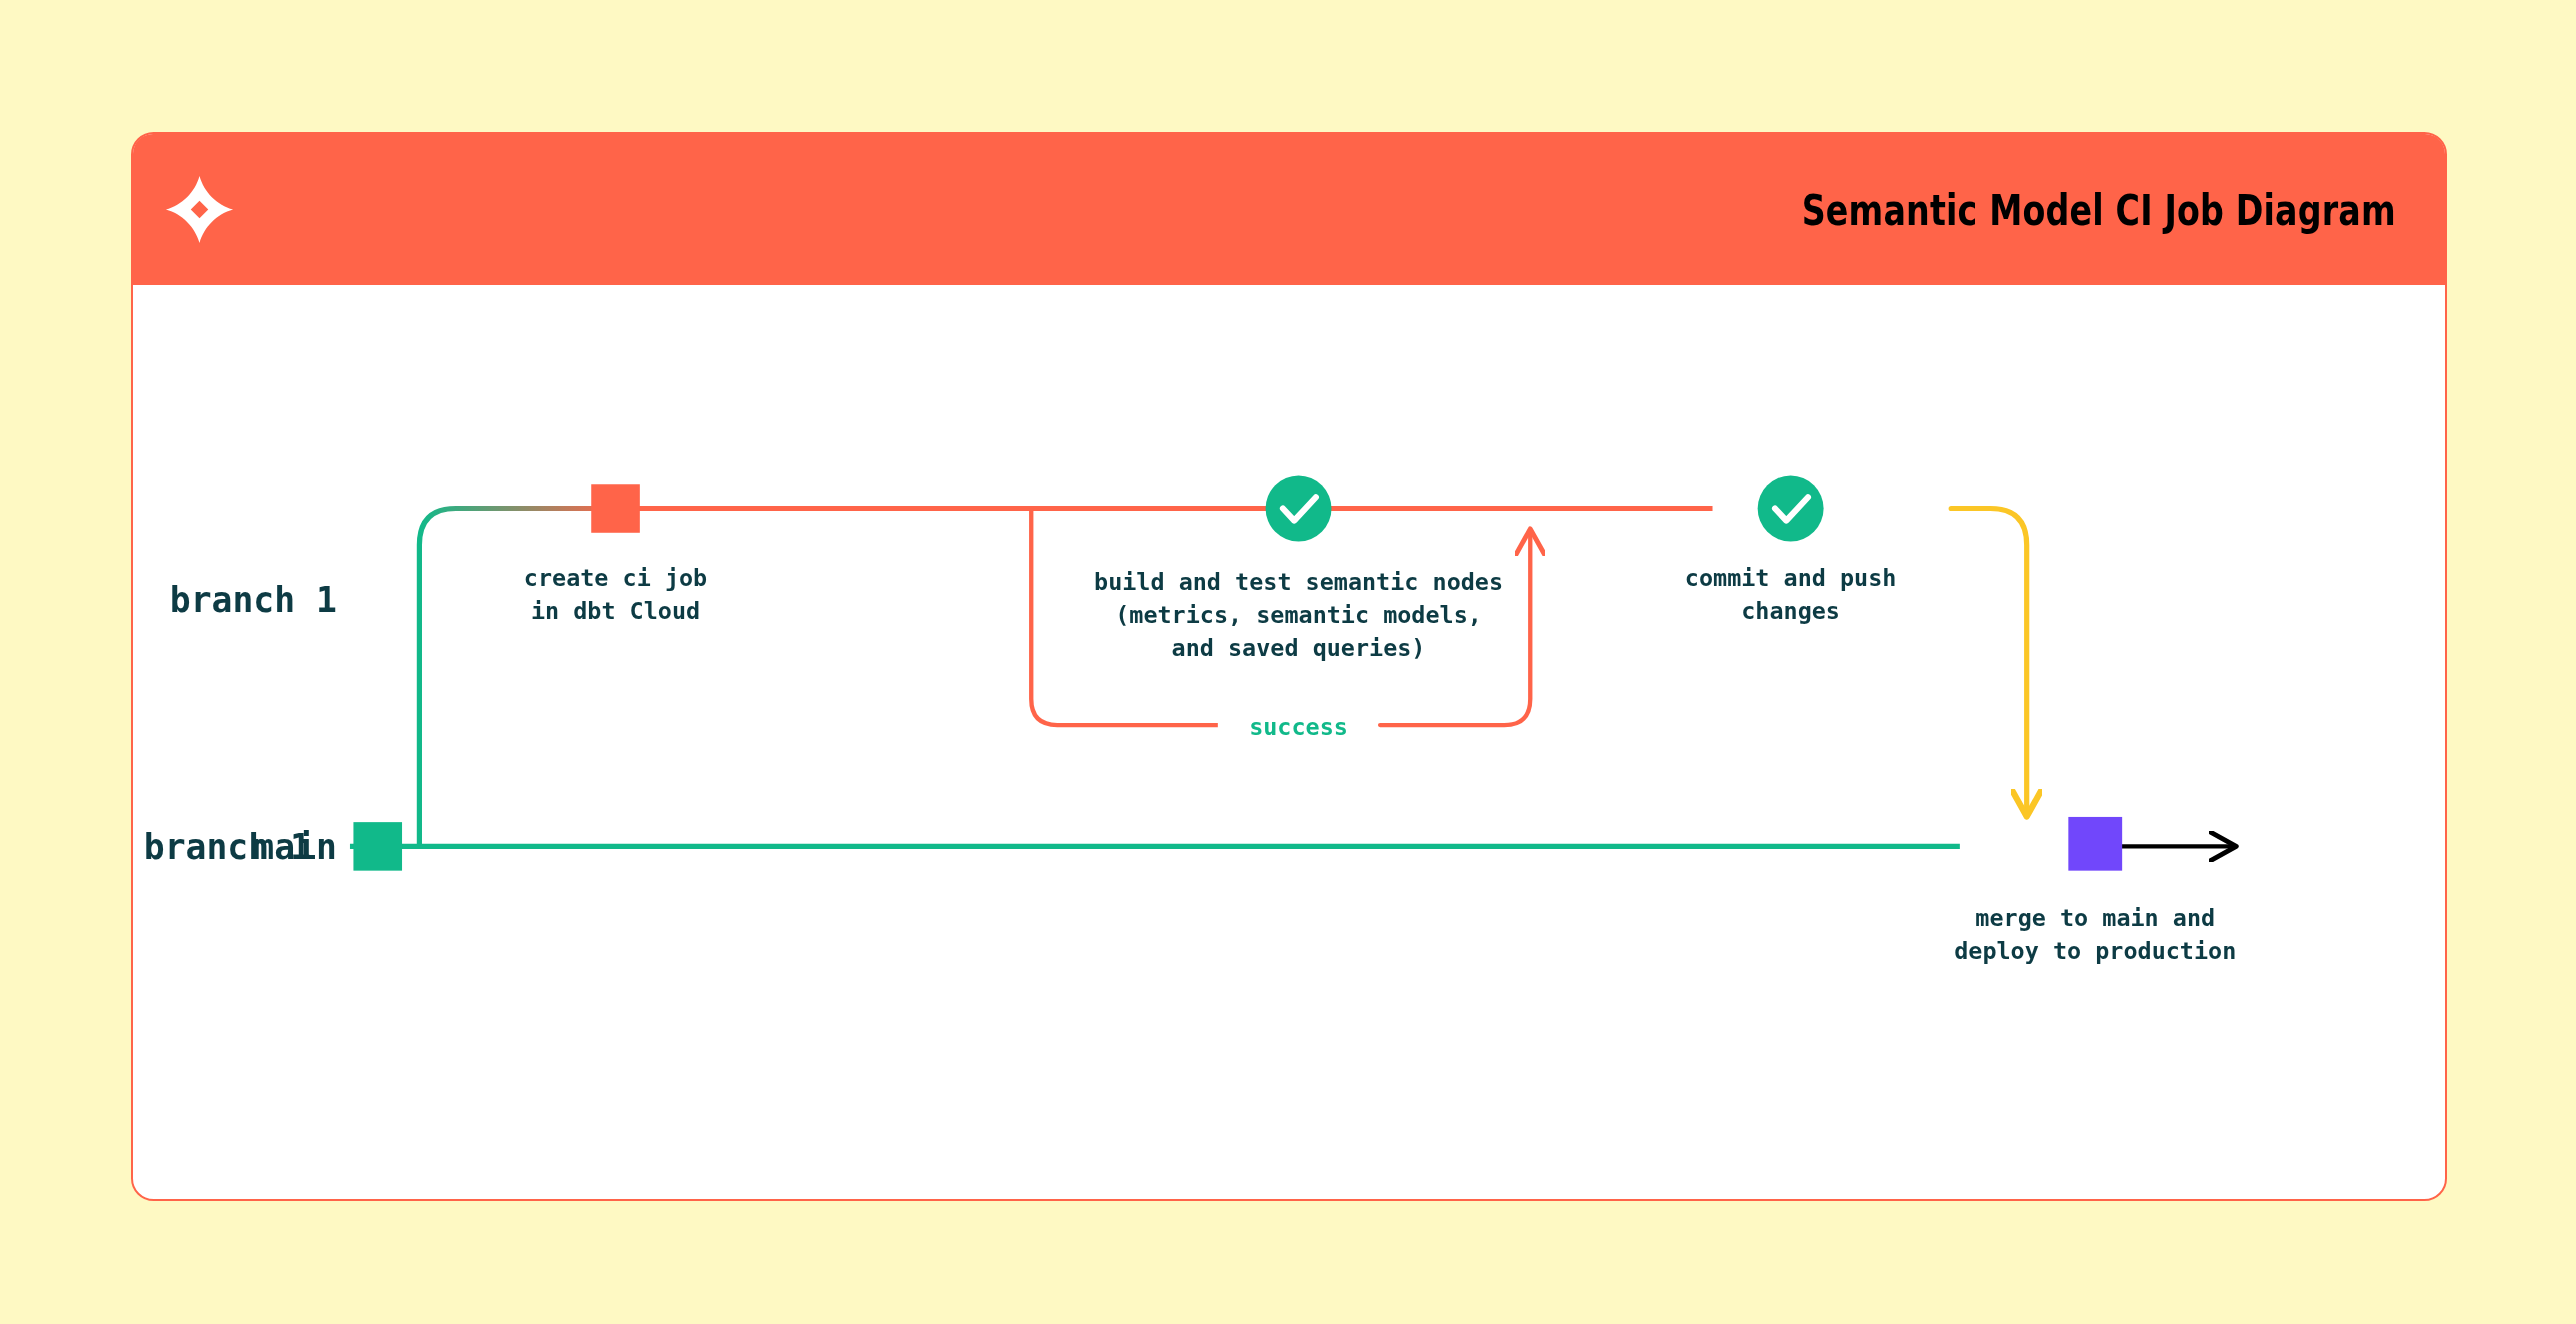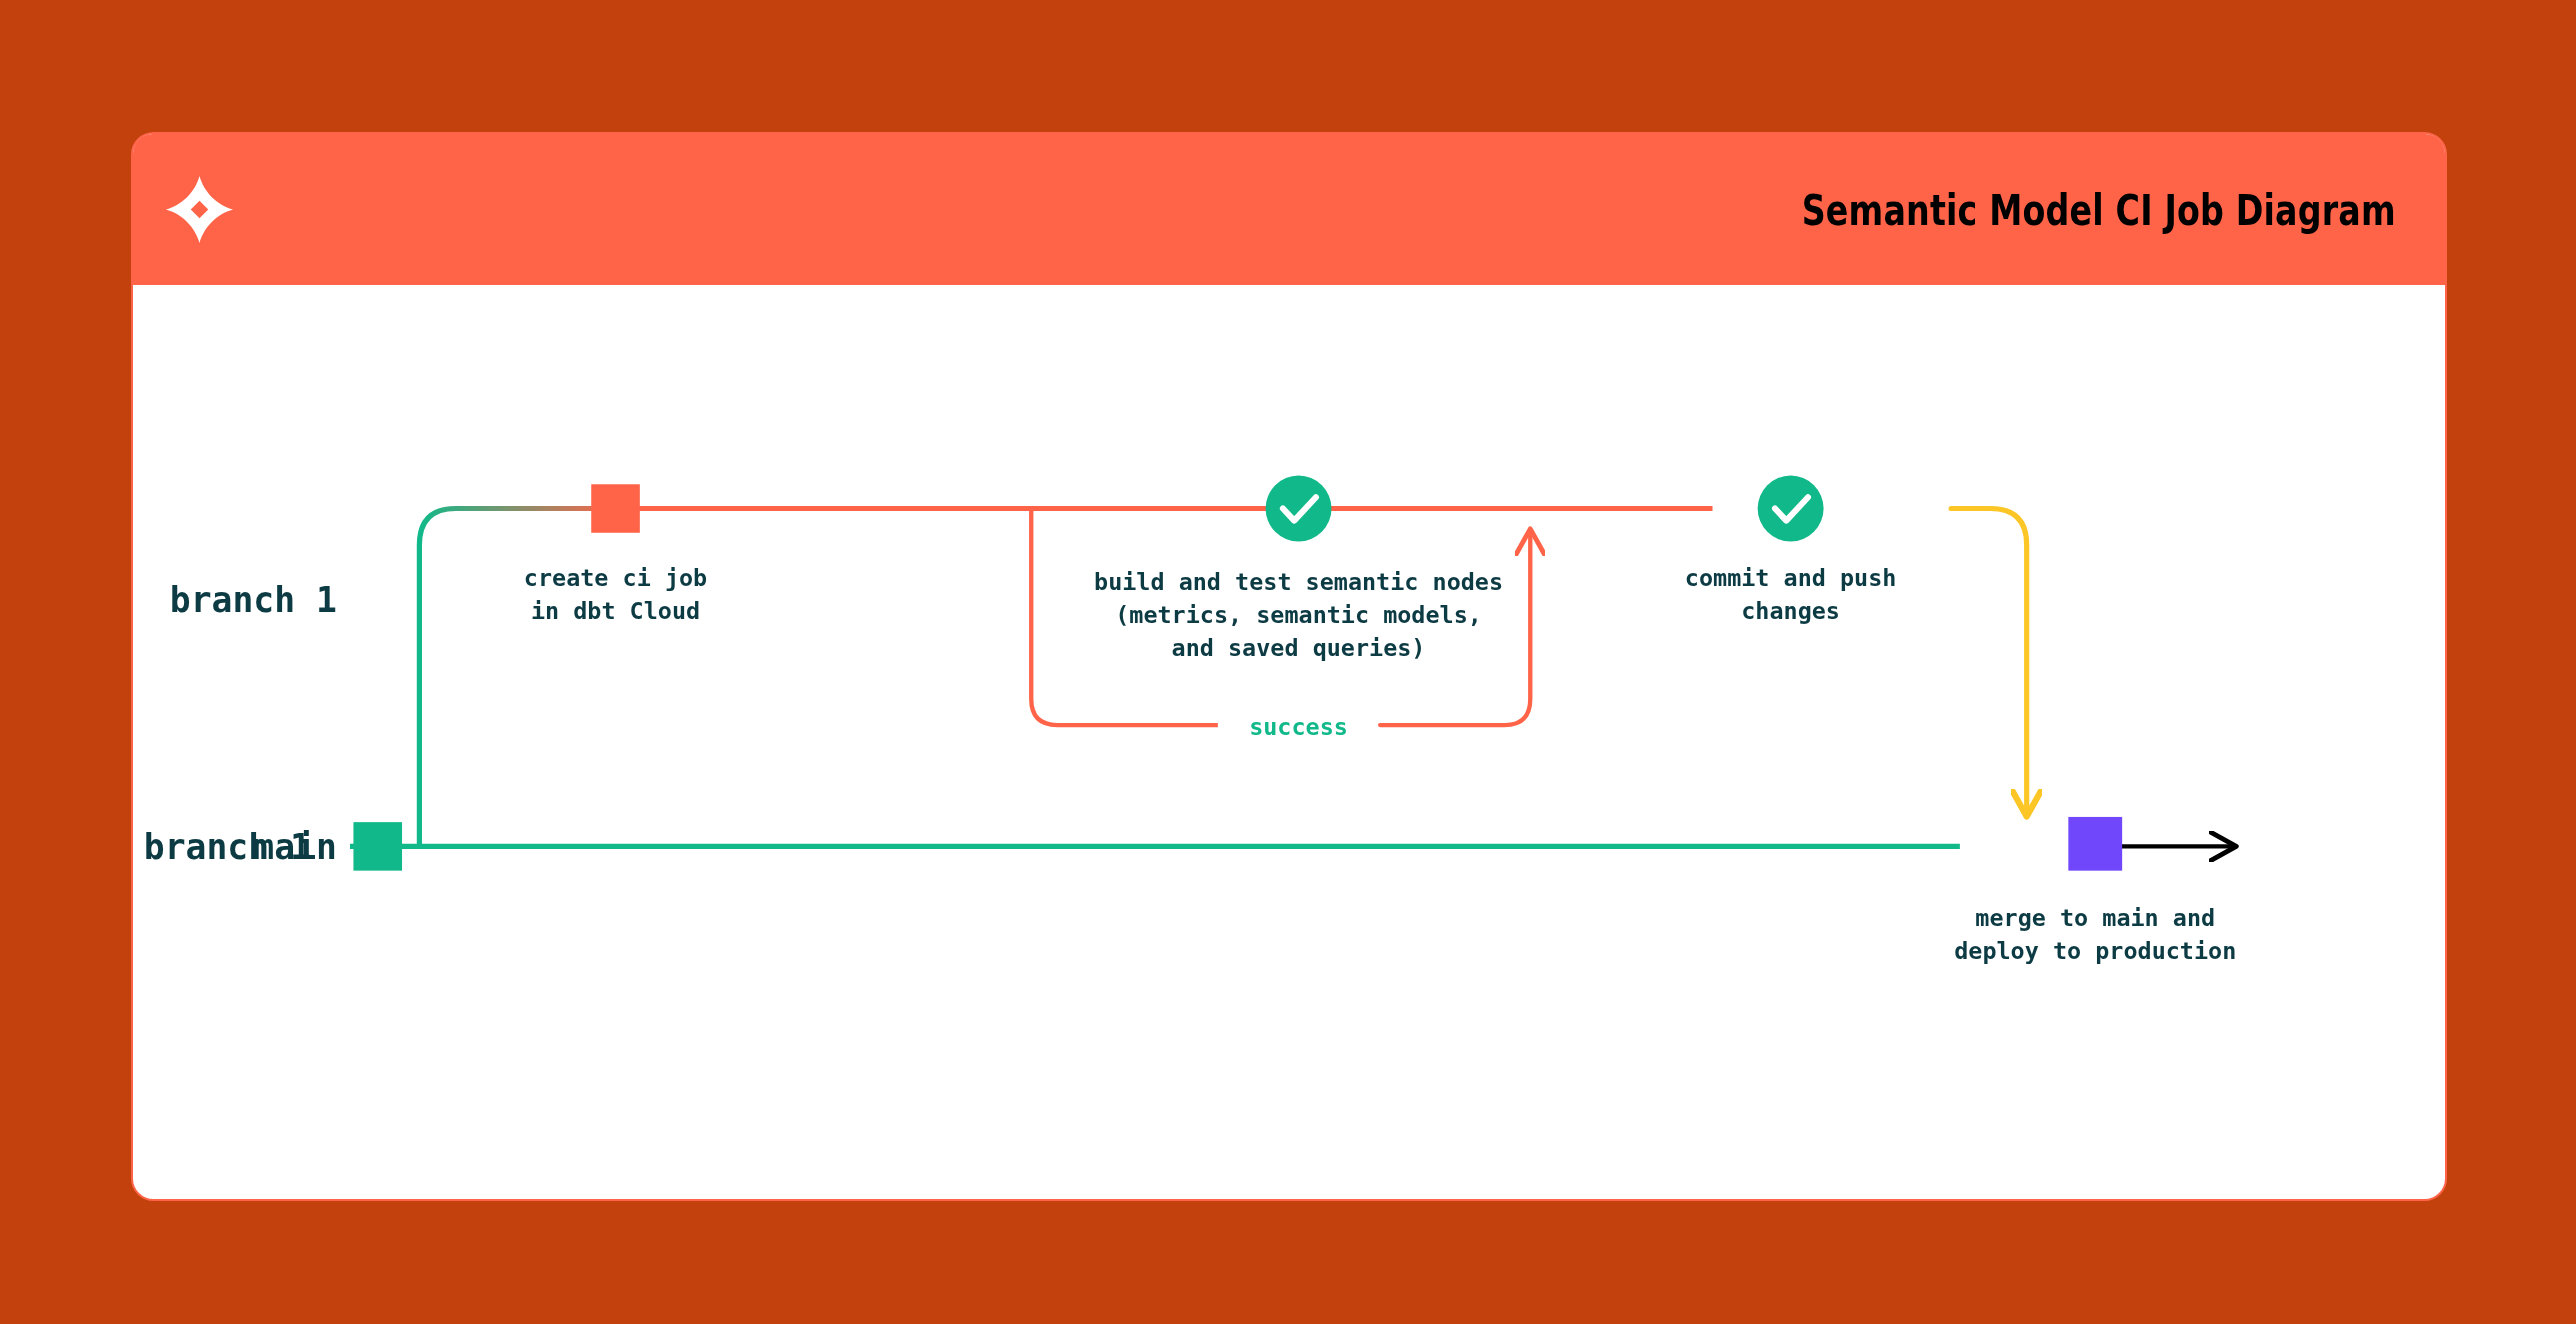--- a/index.html
+++ b/index.html
@@ -11,21 +11,21 @@
     width: 2576px;
     height: 1324px;
     font-family: "DejaVu Sans", sans-serif;
     overflow: hidden;
   }
 
   #stage {
     position: relative;
     width: 2576px;
     height: 1324px;
-    background: #c2410c;
+    background: #fef9c3;
   }
 
   
   .card {
     position: absolute;
     left: 131px;
     top: 132px;
     width: 2316px;
     height: 1069px;
     box-sizing: border-box;

